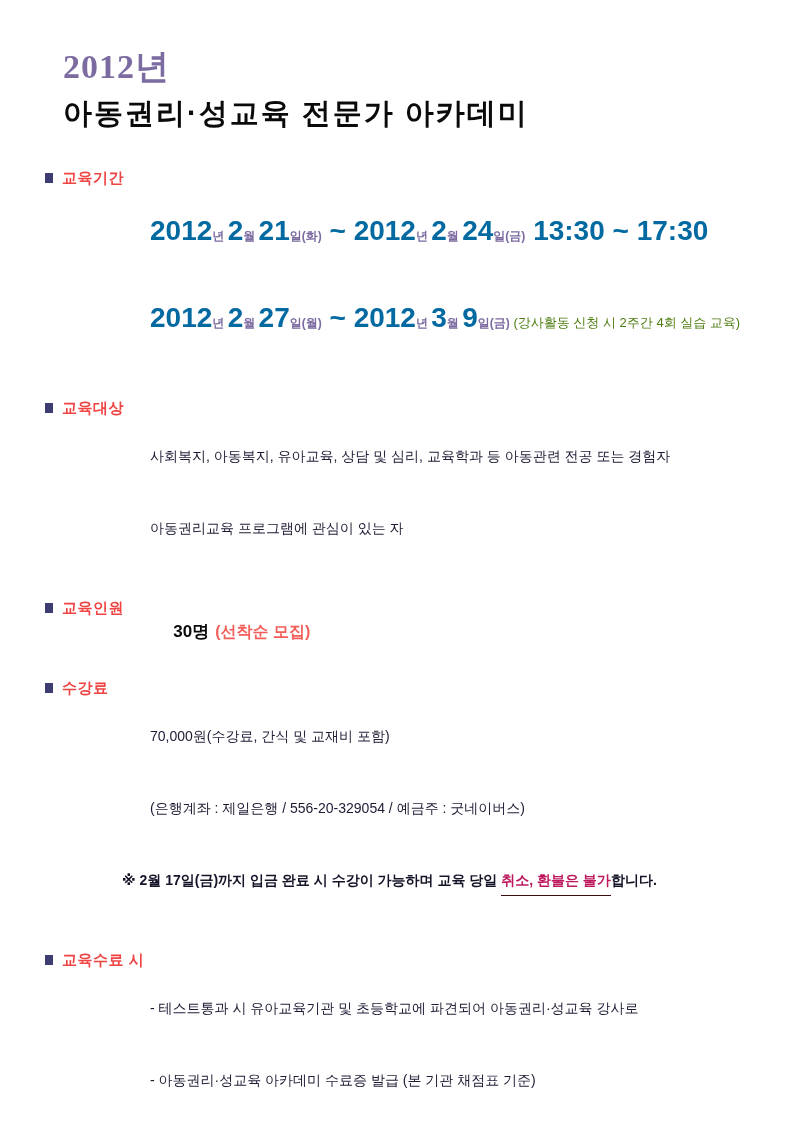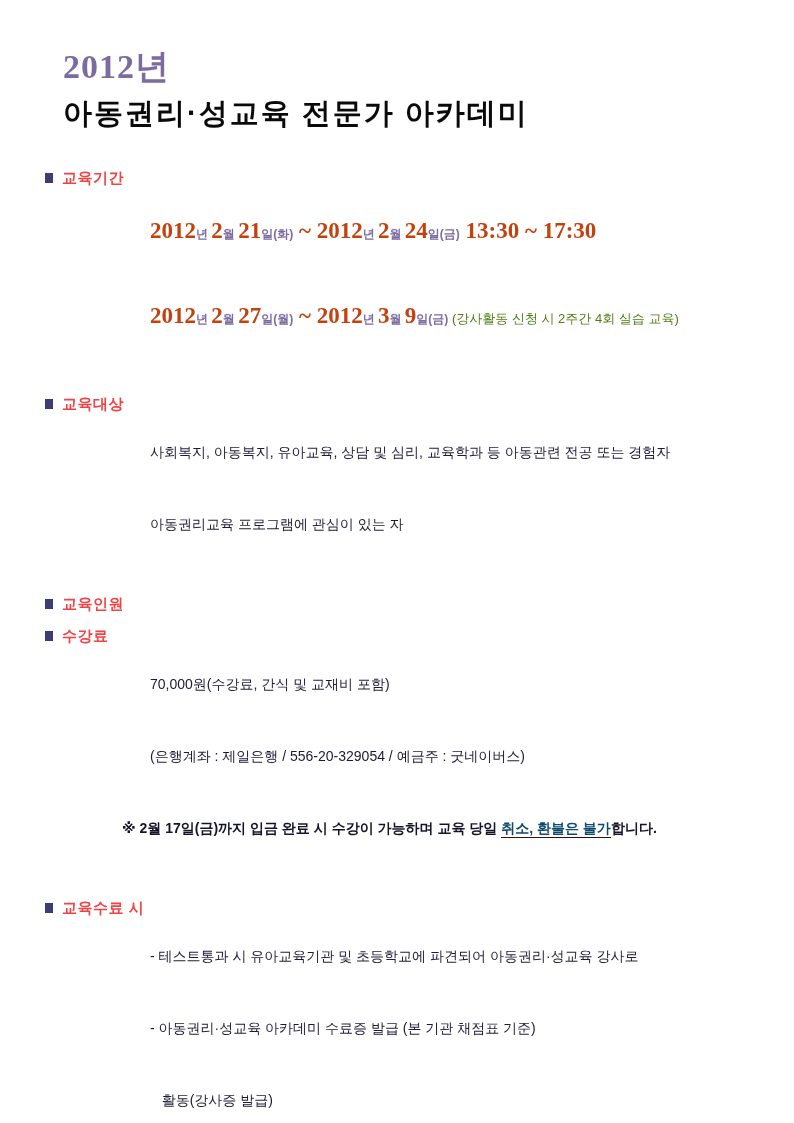--- a/index.html
+++ b/index.html
@@ -16,29 +16,29 @@
   .title-main{color:#0a0a0a;font-size:29px;font-weight:bold;letter-spacing:2px;margin:0 0 32px 18px;}
 
   
   .row{display:flex;align-items:flex-start;margin-bottom:8px;}
   .bullet{width:8px;height:10px;background:#3d3d73;margin-top:7px;flex:none;}
   .label{flex:none;width:88px;margin-left:9px;color:#ef4444;font-weight:bold;font-size:15px;line-height:24px;letter-spacing:0.5px;white-space:pre;}
   .content{flex:1;font-size:14px;line-height:24px;white-space:pre-wrap;}
 
   
   .period-line{line-height:33px;white-space:nowrap;}
-  .tok-big{font-size:23px;font-weight:bold;color:#c2410c;font-family:Liberation Serif, serif;}
+  .tok-big{font-size:28px;font-weight:bold;color:#0369a1;}
   .tok-sm{font-size:12px;font-weight:bold;color:#7b6ba1;}
   .tok-note{font-size:13px;color:#4d7c0f;}
 
   .count-value{font-size:17px;font-weight:bold;color:#0a0a0a;}
   .count-note{font-size:16px;font-weight:bold;color:#f25f5a;margin-left:6px;}
 
   .fee-notice{font-weight:bold;color:#141428;}
-  .fee-red{color:#0c4a6e;border-bottom:1.5px solid #3a0d0d;padding-bottom:1px;}
+  .fee-red{color:#be185d;border-bottom:1.5px solid #3a0d0d;padding-bottom:7px;}
 </style>
 </head>
 <body>
 
 <div class="page">
 
   <div class="title-year">2012년</div>
   <div class="title-main">아동권리·성교육 전문가 아카데미</div>
 
   <div class="row">
@@ -55,20 +55,23 @@
     <span class="label">교육대상</span>
     <div class="content">
       <div>사회복지, 아동복지, 유아교육, 상담 및 심리, 교육학과 등 아동관련 전공 또는 경험자</div>
       <div>아동권리교육 프로그램에 관심이 있는 자</div>
     </div>
   </div>
 
   <div class="row">
     <span class="bullet"></span>
     <span class="label">교육인원</span>
+    <div class="content">
+      <span class="count-value">30명</span><span class="count-note">(선착순 모집)</span>
+    </div>
   </div>
 
   <div class="row">
     <span class="bullet"></span>
     <span class="label">수강료</span>
     <div class="content">
       <div>70,000원(수강료, 간식 및 교재비 포함)</div>
       <div>(은행계좌 : 제일은행 / 556-20-329054 / 예금주 : 굿네이버스)</div>
       <div class="fee-notice" style="margin-left:-28px;"><span>※ 2월 17일(금)까지 입금 완료 시 수강이 가능하며 교육 당일 </span><span class="fee-red">취소, 환불은 불가</span><span>합니다.</span></div>
     </div>

